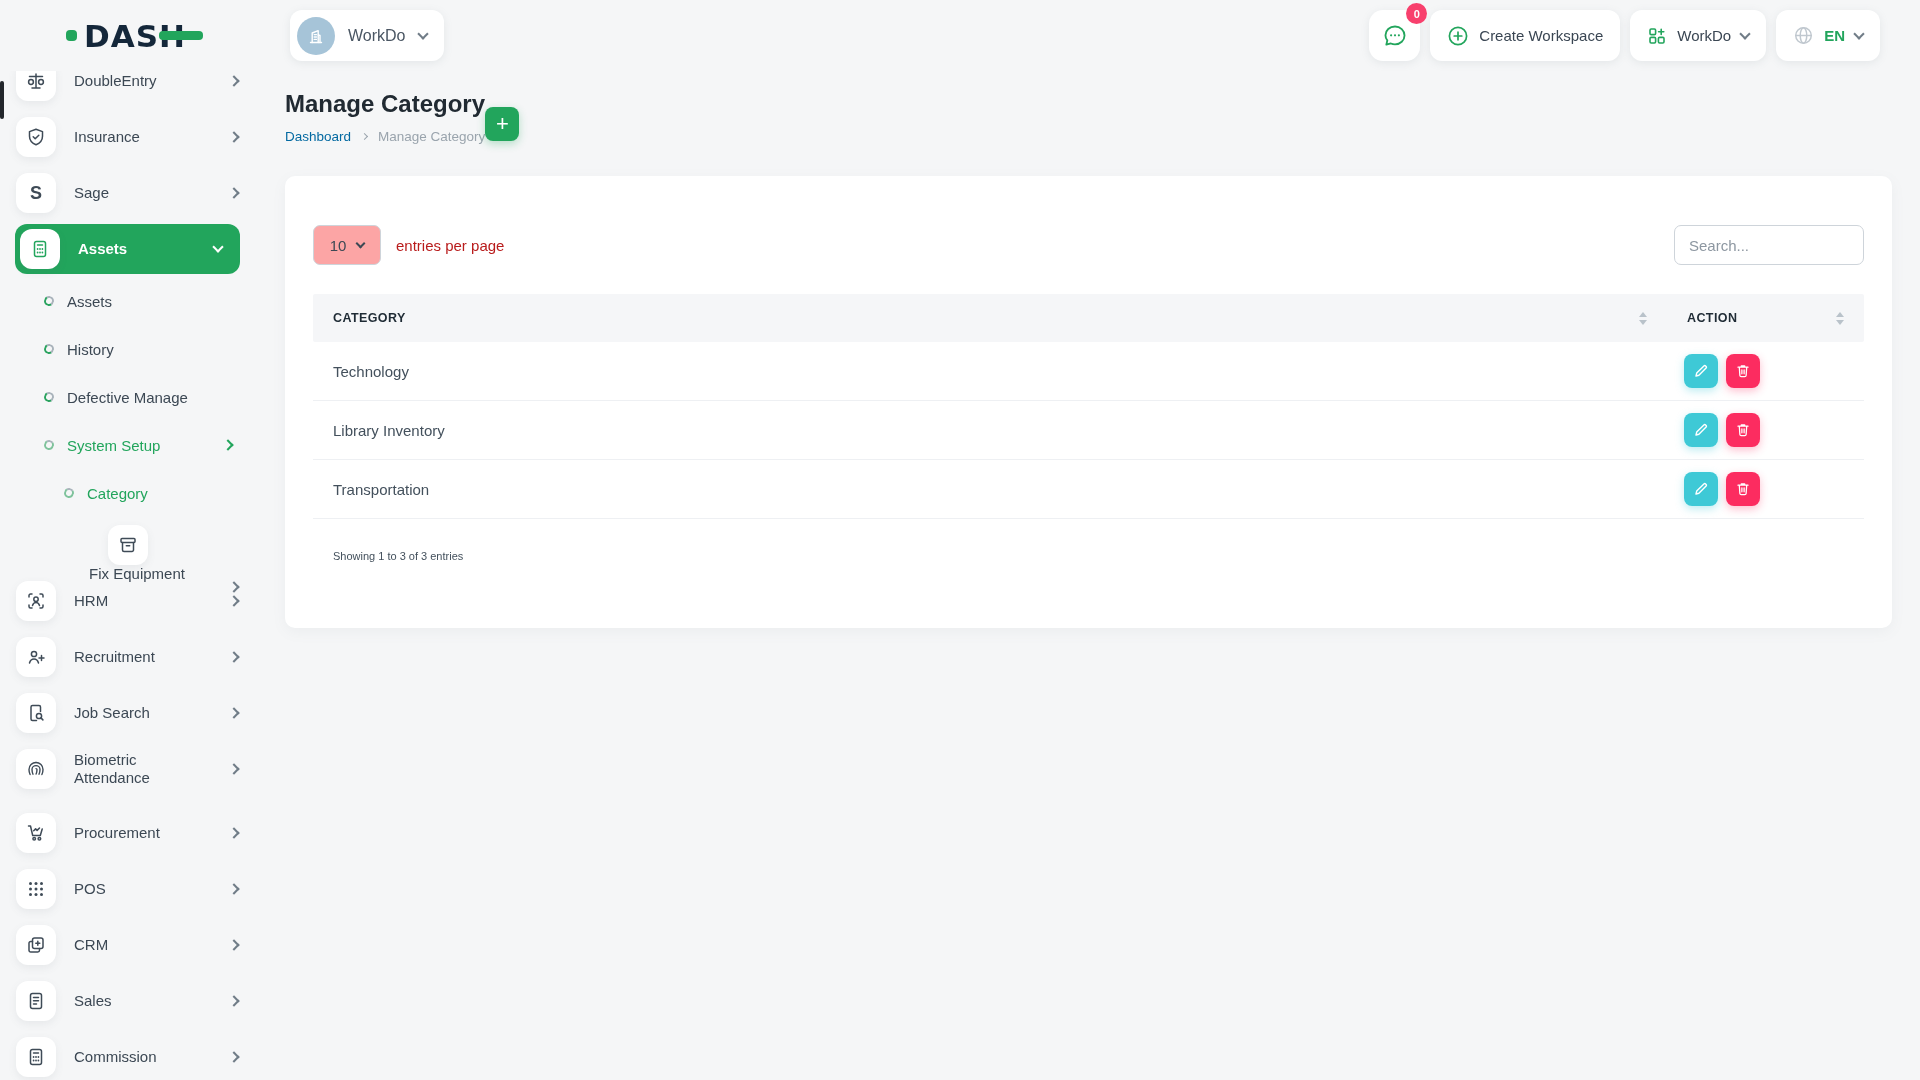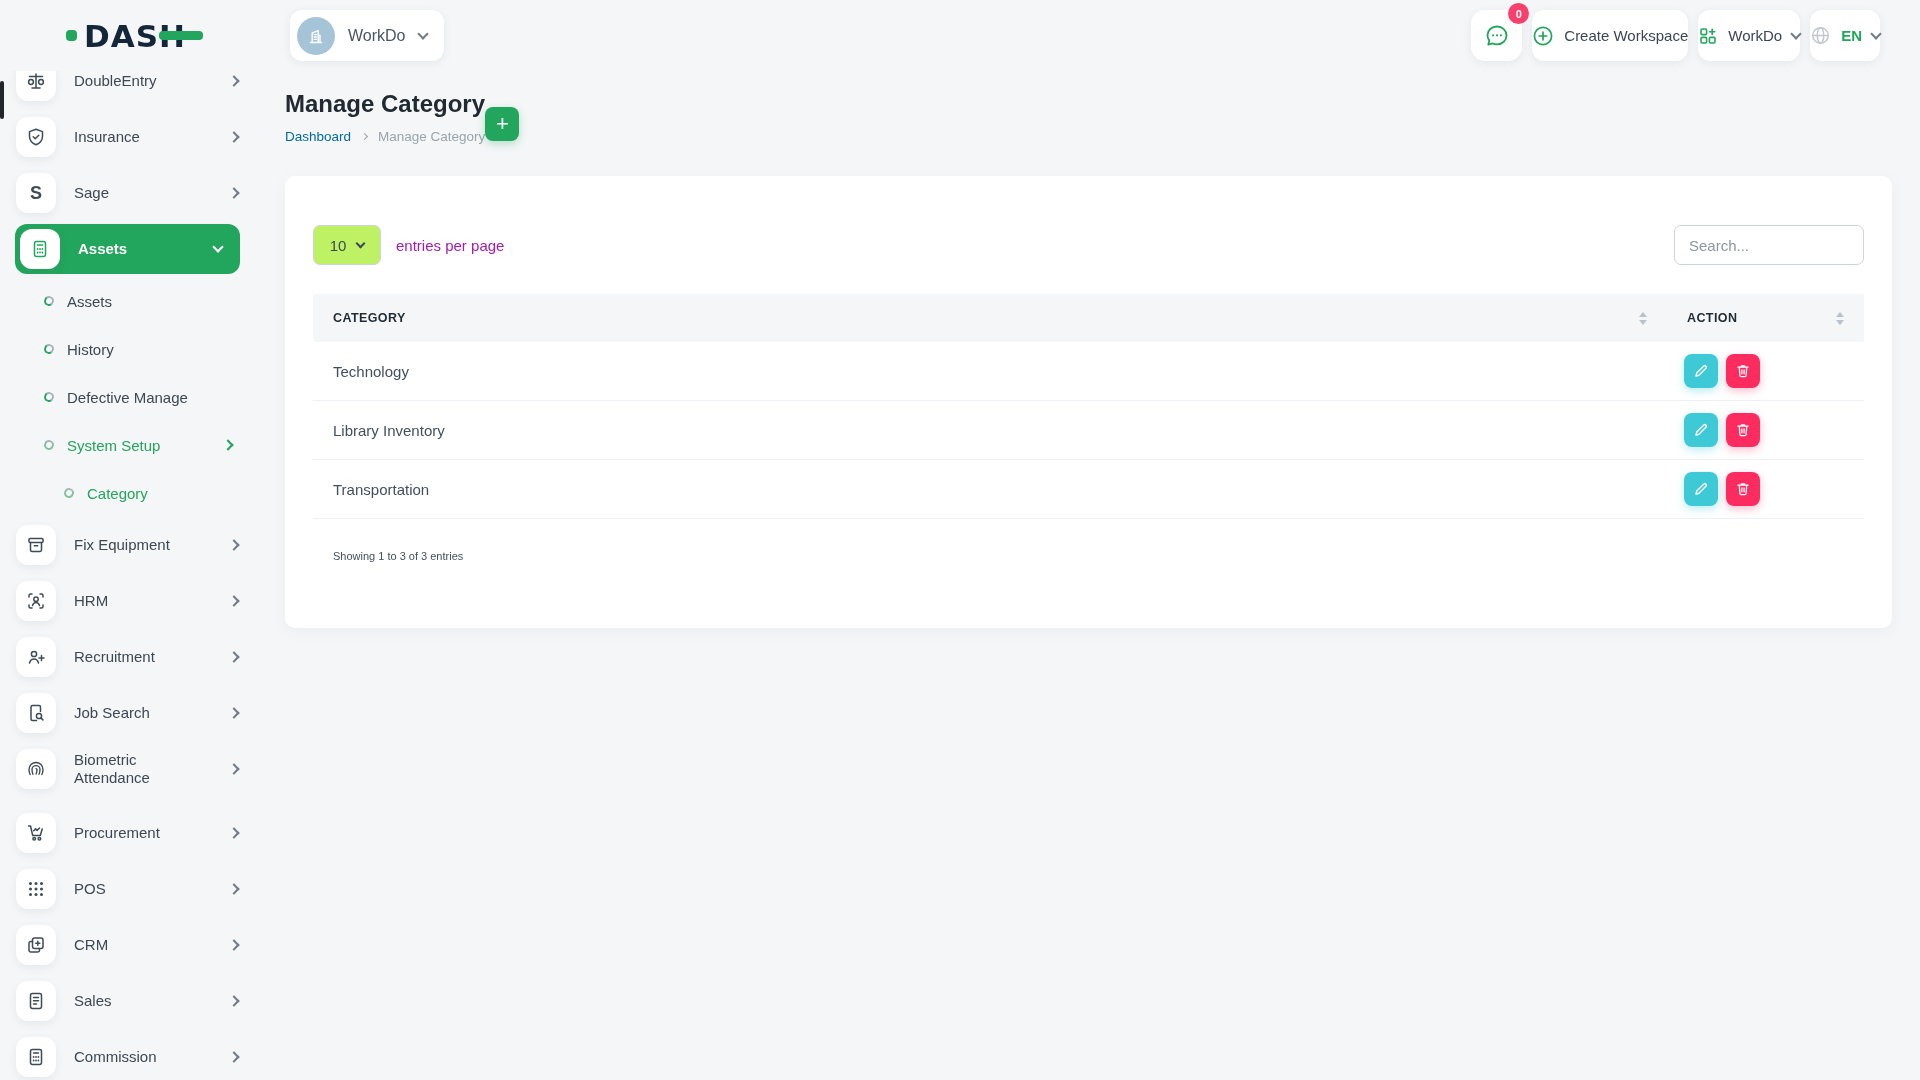--- a/index.html
+++ b/index.html
@@ -22,21 +22,21 @@
     display:flex;align-items:center;gap:13px;padding:0 17px 0 7px;border:none;cursor:pointer;
     box-shadow:0 2px 8px rgba(130,140,150,.14);}
   .ws-avatar{width:38px;height:38px;border-radius:50%;background:#a6c4d8;display:flex;align-items:center;justify-content:center;flex-shrink:0;}
   .ws-name{font-size:16px;color:#4a5663;font-weight:500;}
   .top-right{position:absolute;right:40px;top:10px;display:flex;gap:10px;align-items:center;}
   .icon-btn{width:51px;height:51px;border-radius:14px;background:#fff;border:none;cursor:pointer;position:relative;
     display:flex;align-items:center;justify-content:center;box-shadow:0 2px 8px rgba(130,140,150,.14);}
   .badge{position:absolute;top:-7px;right:-7px;min-width:21px;height:21px;border-radius:50%;background:#f8406d;
     color:#fff;font-size:11px;font-weight:700;display:flex;align-items:center;justify-content:center;padding:0 4px;}
   .hpill{height:51px;border-radius:12px;background:#fff;border:none;cursor:pointer;display:flex;align-items:center;
-    gap:10px;padding:0 0;font-size:15px;color:#3a4653;font-weight:500;box-shadow:0 2px 8px rgba(130,140,150,.14);
+    gap:10px;padding:0 17px;font-size:15px;color:#3a4653;font-weight:500;box-shadow:0 2px 8px rgba(130,140,150,.14);
     font-family:"Liberation Sans", sans-serif;}
   .lang{color:#22a55c;font-weight:700;font-size:15px;}
   
   .chev{display:inline-block;width:8px;height:8px;border-right:2px solid #707c87;border-bottom:2px solid #707c87;flex-shrink:0;}
   .chev-d{transform:rotate(45deg);margin-top:-4px;}
   .chev-r{transform:rotate(-45deg);}
   .chev.white{border-color:#fff;}
   .chev.green{border-color:#22a55c;}
   .chev.dark{border-color:#3c4854;width:7px;height:7px;}
   .chev.sm{width:5px;height:5px;border-width:1.6px;border-color:#9aa4ad;}
@@ -46,21 +46,21 @@
   .nav{padding-top:61px;}
   .nav-item{display:flex;align-items:center;height:40px;margin:16px 18px 0 16px;cursor:pointer;position:relative;}
   .nav-item:first-child{margin-top:0;}
   .icon-box{width:40px;height:40px;background:#fff;border-radius:12px;display:flex;align-items:center;justify-content:center;
     box-shadow:0 3px 8px rgba(90,100,110,.09);flex-shrink:0;}
   .nav-label{margin-left:18px;font-size:15px;color:#3c4854;font-weight:500;max-width:112px;line-height:1.2;}
   .nav-item .chev-r{margin-left:auto;margin-right:2px;}
   .s-glyph{font-size:18px;font-weight:600;color:#3f4b57;}
   .nav-item.active{background:#22a55c;border-radius:12px;height:50px;margin:11px 18px 0 15px;padding:0 12px 0 5px;}
   .nav-item.active .nav-label{color:#fff;font-weight:700;}
-  .nav-item.after-sub{margin-top:8px;}
+  .nav-item.after-sub{margin-top:8px;flex-direction:column;}
   .nav-item.mt-extra{margin-top:24px;}
   .nav-sub{margin-top:3px;}
   .sub-item{display:flex;align-items:center;height:48px;padding-left:44px;cursor:pointer;font-size:15px;color:#3c4854;font-weight:500;}
   .sub-item.lvl2{padding-left:64px;}
   .sub-item.green{color:#22a55c;}
   .sub-item .chev-r{margin-left:auto;margin-right:26px;}
   .bullet{width:10px;height:10px;border-radius:50%;border:2px solid #a9b3bb;border-left-color:#2aa35f;border-bottom-color:#2aa35f;
     transform:rotate(12deg);margin-right:13px;flex-shrink:0;}
   .bullet.greenish{border-color:#7fc39c;border-top-color:#aab4bc;}
   
@@ -70,24 +70,24 @@
   .breadcrumb{display:flex;align-items:center;gap:11px;margin-top:11px;font-size:13.5px;}
   .bc-link{color:#0369a1;text-decoration:none;cursor:pointer;}
   .bc-cur{color:#9aa4ad;}
   .add-btn{width:34px;height:34px;margin-top:17px;border:none;border-radius:8px;background:#22a55c;color:#fff;
     font-size:22px;line-height:1;cursor:pointer;display:flex;align-items:center;justify-content:center;
     box-shadow:0 3px 8px rgba(34,165,92,.3);}
   .card{margin:32px 28px 0 27px;height:452px;background:#fff;border-radius:10px;padding:49px 28px 0;
     box-shadow:0 4px 14px rgba(120,130,140,.07);}
   .controls{display:flex;justify-content:space-between;align-items:center;}
   .controls .left{display:flex;align-items:center;}
-  .select{height:40px;width:68px;border:1px solid #ced4da;border-radius:7px;background:#bef264;cursor:pointer;
+  .select{height:40px;width:68px;border:1px solid #ced4da;border-radius:7px;background:#fca5a5;cursor:pointer;
     display:flex;align-items:center;justify-content:center;gap:11px;font-size:15px;color:#3c4854;
     font-family:"Liberation Sans", sans-serif;}
-  .per-label{margin-left:15px;font-size:15px;color:#a21caf;}
+  .per-label{margin-left:15px;font-size:15px;color:#b91c1c;}
   .search{height:40px;width:190px;border:1px solid #ced4da;border-radius:7px;padding:0 14px;font-size:15px;
     color:#3c4854;outline:none;background:#fff;font-family:"Liberation Sans", sans-serif;}
   .search::placeholder{color:#8d97a1;}
   .table{margin-top:29px;}
   .thead{display:flex;height:48px;background:#f5f6f8;align-items:stretch;border-radius:2px;}
   .th{display:flex;justify-content:space-between;align-items:center;font-size:12.5px;font-weight:700;color:#1f2b35;
     letter-spacing:.4px;cursor:pointer;}
   .th.cat{flex:1;padding:0 12px 0 20px;}
   .th.act{width:205px;padding:0 20px 0 28px;}
   .sort{display:inline-flex;flex-direction:column;gap:3px;}

